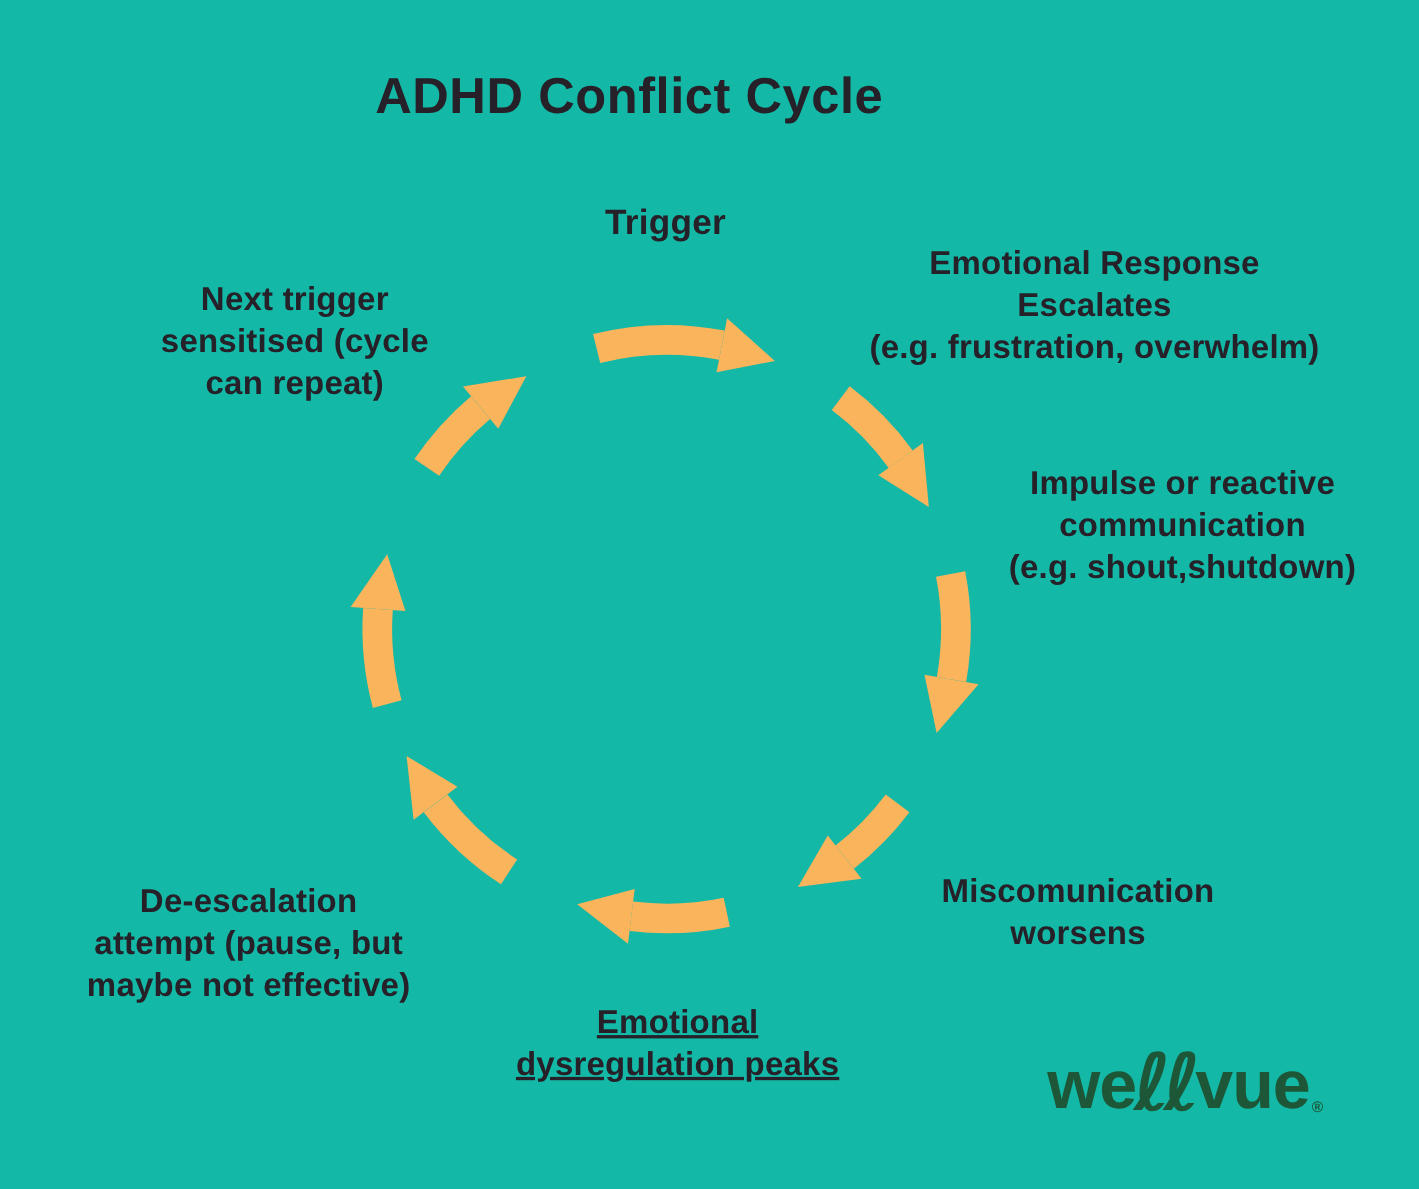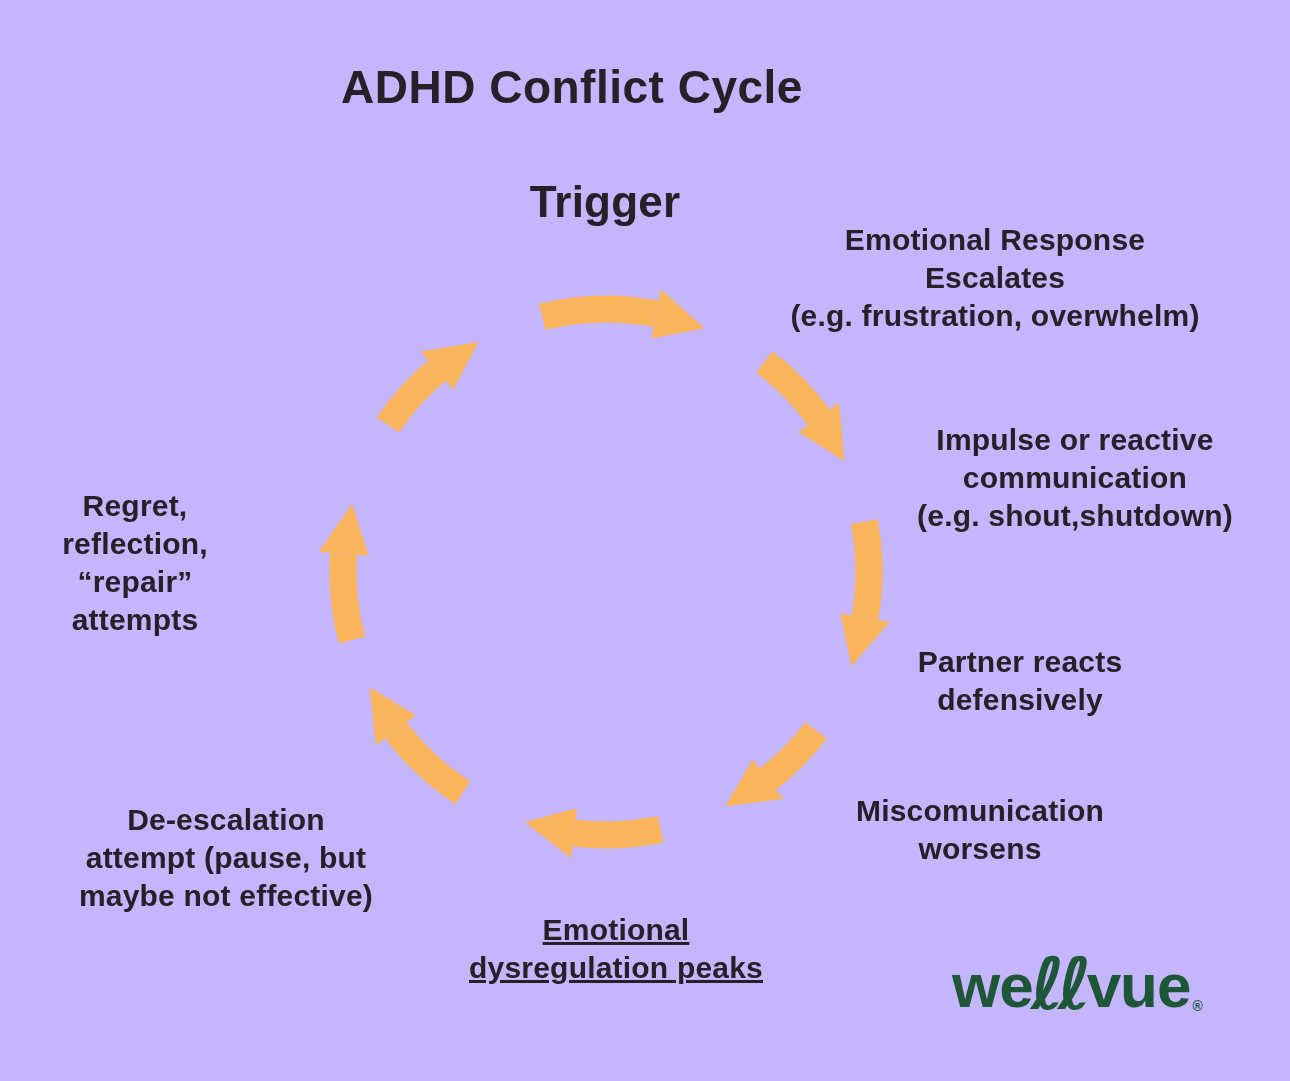--- a/index.html
+++ b/index.html
@@ -1,21 +1,21 @@
 <!DOCTYPE html>
 <html><head>
 <meta charset="utf-8">
 <style>
   * { margin: 0; padding: 0; box-sizing: border-box; }
   html, body { background: #f9f2ed; }
   .canvas {
     position: relative;
     width: 1290px;
     height: 1081px;
-    background: #c4b5fd;
+    background: #14b8a6;
     overflow: hidden;
     font-family: "Liberation Sans", sans-serif;
     color: #262028;
   }
   .page-title {
     position: absolute;
     left: 72px;
     top: 60px;
     width: 1000px;
     text-align: center;
@@ -33,21 +33,21 @@
   .lbl {
     position: absolute;
     text-align: center;
     font-weight: 700;
     font-size: 30px;
     line-height: 38px;
     letter-spacing: 0.2px;
     white-space: pre-line;
     color: #262028;
   }
-  .lbl-trigger          { left: 455px; top: 183px; width: 300px; font-size: 44px; }
+  .lbl-trigger          { left: 455px; top: 183px; width: 300px; font-size: 32px; }
   .lbl-emotional        { left: 745px; top: 221px; width: 500px; text-align: center; }
   .lbl-impulse          { left: 845px; top: 421px; width: 460px; }
   .lbl-partner          { left: 870px; top: 643px; width: 300px; }
   .lbl-miscommunication { left: 830px; top: 792px; width: 300px; }
   .lbl-dysregulation    { left: 466px; top: 911px; width: 300px; text-decoration: underline; }
   .lbl-deescalation     { left: 46px;  top: 801px; width: 360px; }
   .lbl-regret           { left: 5px;   top: 487px; width: 260px; }
   .lbl-next-trigger     { left: 118px; top: 254px; width: 300px; }
   .logo {
     position: absolute;
@@ -105,33 +105,30 @@
       <polygon points="420.9,351.4 478.5,342.0 453.0,389.7" fill="#F9B45C"></polygon>
     </svg>
 
   <div class="lbl lbl-trigger">Trigger</div>
   <div class="lbl lbl-emotional">Emotional Response
 Escalates
 (e.g. frustration, overwhelm)</div>
   <div class="lbl lbl-impulse">Impulse or reactive
 communication
 (e.g. shout,shutdown)</div>
-  <div class="lbl lbl-partner">Partner reacts
-defensively</div>
   <div class="lbl lbl-miscommunication">Miscomunication
 worsens</div>
   <div class="lbl lbl-dysregulation">Emotional
 dysregulation peaks</div>
   <div class="lbl lbl-deescalation">De-escalation
 attempt (pause, but
 maybe not effective)</div>
-  <div class="lbl lbl-regret">Regret,
-reflection,
-“repair”
-attempts</div>
+  <div class="lbl lbl-next-trigger">Next trigger
+sensitised (cycle
+can repeat)</div>
 
   <div class="logo">
     <span class="logo-word">we</span>
     <span class="logo-script">ℓℓ</span>
     <span class="logo-word">vue</span>
     <span class="logo-reg">®</span>
   </div>
 
 </div>
 

